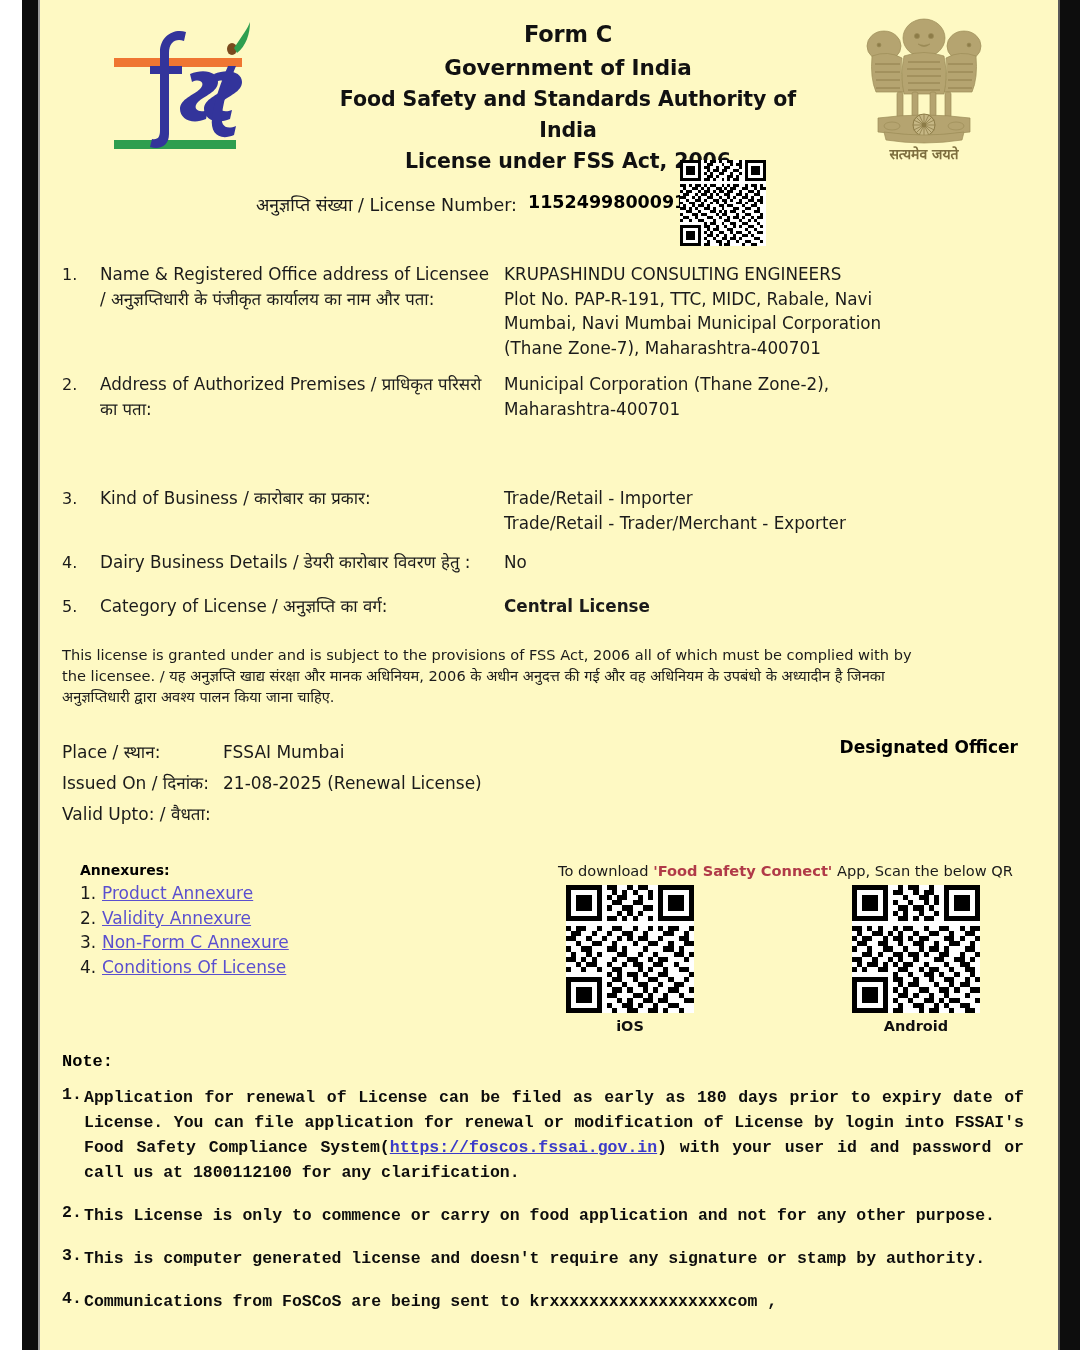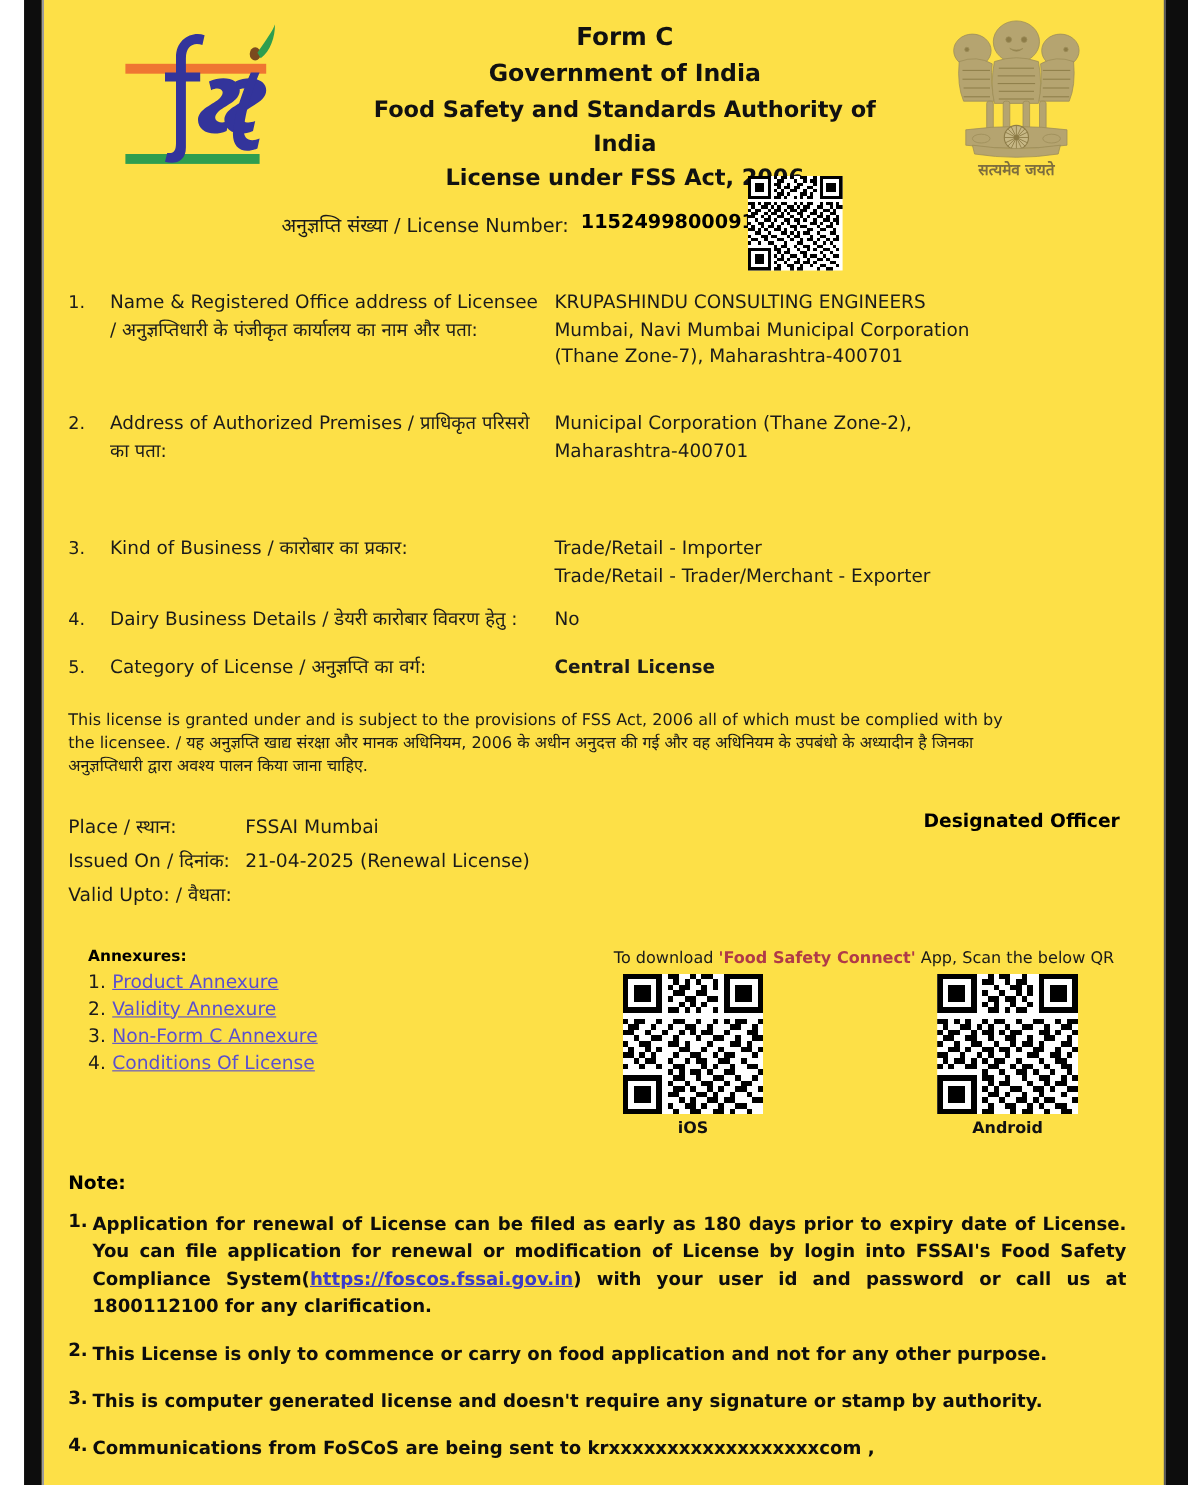--- a/index.html
+++ b/index.html
@@ -28,21 +28,21 @@
     background: #0d0d0d;
   }
   .scan-bar-right {
     position: absolute; right: 0; top: 0; width: 20px; height: 1350px;
     background: #0d0d0d;
   }
   .page {
     position: absolute;
     left: 38px; top: 0;
     width: 1022px; height: 1350px;
-    background: #fde047;
+    background: #fef9c3;
     border-left: 2px solid #9a9a9a;
     border-right: 2px solid #5a5a5a;
     overflow: hidden;
   }
   .page-inner {
     position: relative;
     width: 100%; height: 100%;
     padding: 0 18px;
   }
 
@@ -177,23 +177,24 @@
     margin-bottom: 6px; white-space: nowrap;
   }
   .apps-cap .brand { color: #b03a48; font-weight: bold; }
   .apps-row { display: flex; justify-content: space-between; padding: 0 8px; }
   .app-cell { text-align: center; width: 128px; }
   .app-qr { width: 128px; height: 128px; }
   .app-name { font-size: 14.5px; font-weight: bold; color: #111; margin-top: 5px; }
 
   
   .notes {
-    margin-top: 14px;
+    margin-top: 0;
     padding-left: 4px;
     padding-right: 16px;
+    font-family: Liberation Mono, monospace;
   }
   .notes-title { font-weight: bold; font-size: 17px; color: #000; margin-bottom: 14px; }
   .note { display: flex; margin-bottom: 18px; }
   .note-idx { width: 22px; flex: 0 0 22px; font-size: 16.5px; font-weight: bold; color: #0d0d0d; }
   .note-body {
     flex: 1;
     font-size: 16.5px;
     font-weight: bold;
     line-height: 25px;
     color: #0d0d0d;
@@ -499,20 +500,21 @@
       </div>
     </div>
 
     <div class="fields">
 
       <div class="field-row" style="min-height:104px;">
         <div class="f-num">1.</div>
         <div class="f-label">Name &amp; Registered Office address of Licensee / अनुज्ञप्तिधारी के पंजीकृत कार्यालय का नाम और पता:</div>
         <div class="f-value">
           <span class="vline">KRUPASHINDU CONSULTING ENGINEERS</span>
+          <span class="vline">Plot No. PAP-R-191, TTC, MIDC, Rabale, Navi</span>
           <span class="vline">Mumbai, Navi Mumbai Municipal Corporation</span>
           <span class="vline">(Thane Zone-7), Maharashtra-400701</span>
         </div>
       </div>
 
       <div class="field-row" style="min-height:108px;">
         <div class="f-num">2.</div>
         <div class="f-label">Address of Authorized Premises / प्राधिकृत परिसरो का पता:</div>
         <div class="f-value">
           <span class="vline">Municipal Corporation (Thane Zone-2),</span>
@@ -550,21 +552,21 @@
     <div class="disclaimer">This license is granted under and is subject to the provisions of FSS Act, 2006 all of which must be complied with by the licensee. / यह अनुज्ञप्ति खाद्य संरक्षा और मानक अधिनियम, 2006 के अधीन अनुदत्त की गई और वह अधिनियम के उपबंधो के अध्यादीन है जिनका अनुज्ञप्तिधारी द्वारा अवश्य पालन किया जाना चाहिए.</div>
 
     <div class="issue">
       <div class="officer">Designated Officer</div>
       <div class="issue-line">
         <div class="issue-key">Place / स्थान:</div>
         <div class="issue-val">FSSAI Mumbai</div>
       </div>
       <div class="issue-line">
         <div class="issue-key">Issued On / दिनांक:</div>
-        <div class="issue-val">21-04-2025 (Renewal License)</div>
+        <div class="issue-val">21-08-2025 (Renewal License)</div>
       </div>
       <div class="issue-line">
         <div class="issue-key">Valid Upto: / वैधता:</div>
       </div>
     </div>
 
     <div class="mid">
 
       <div class="annex">
         <div class="annex-title">Annexures:</div>

